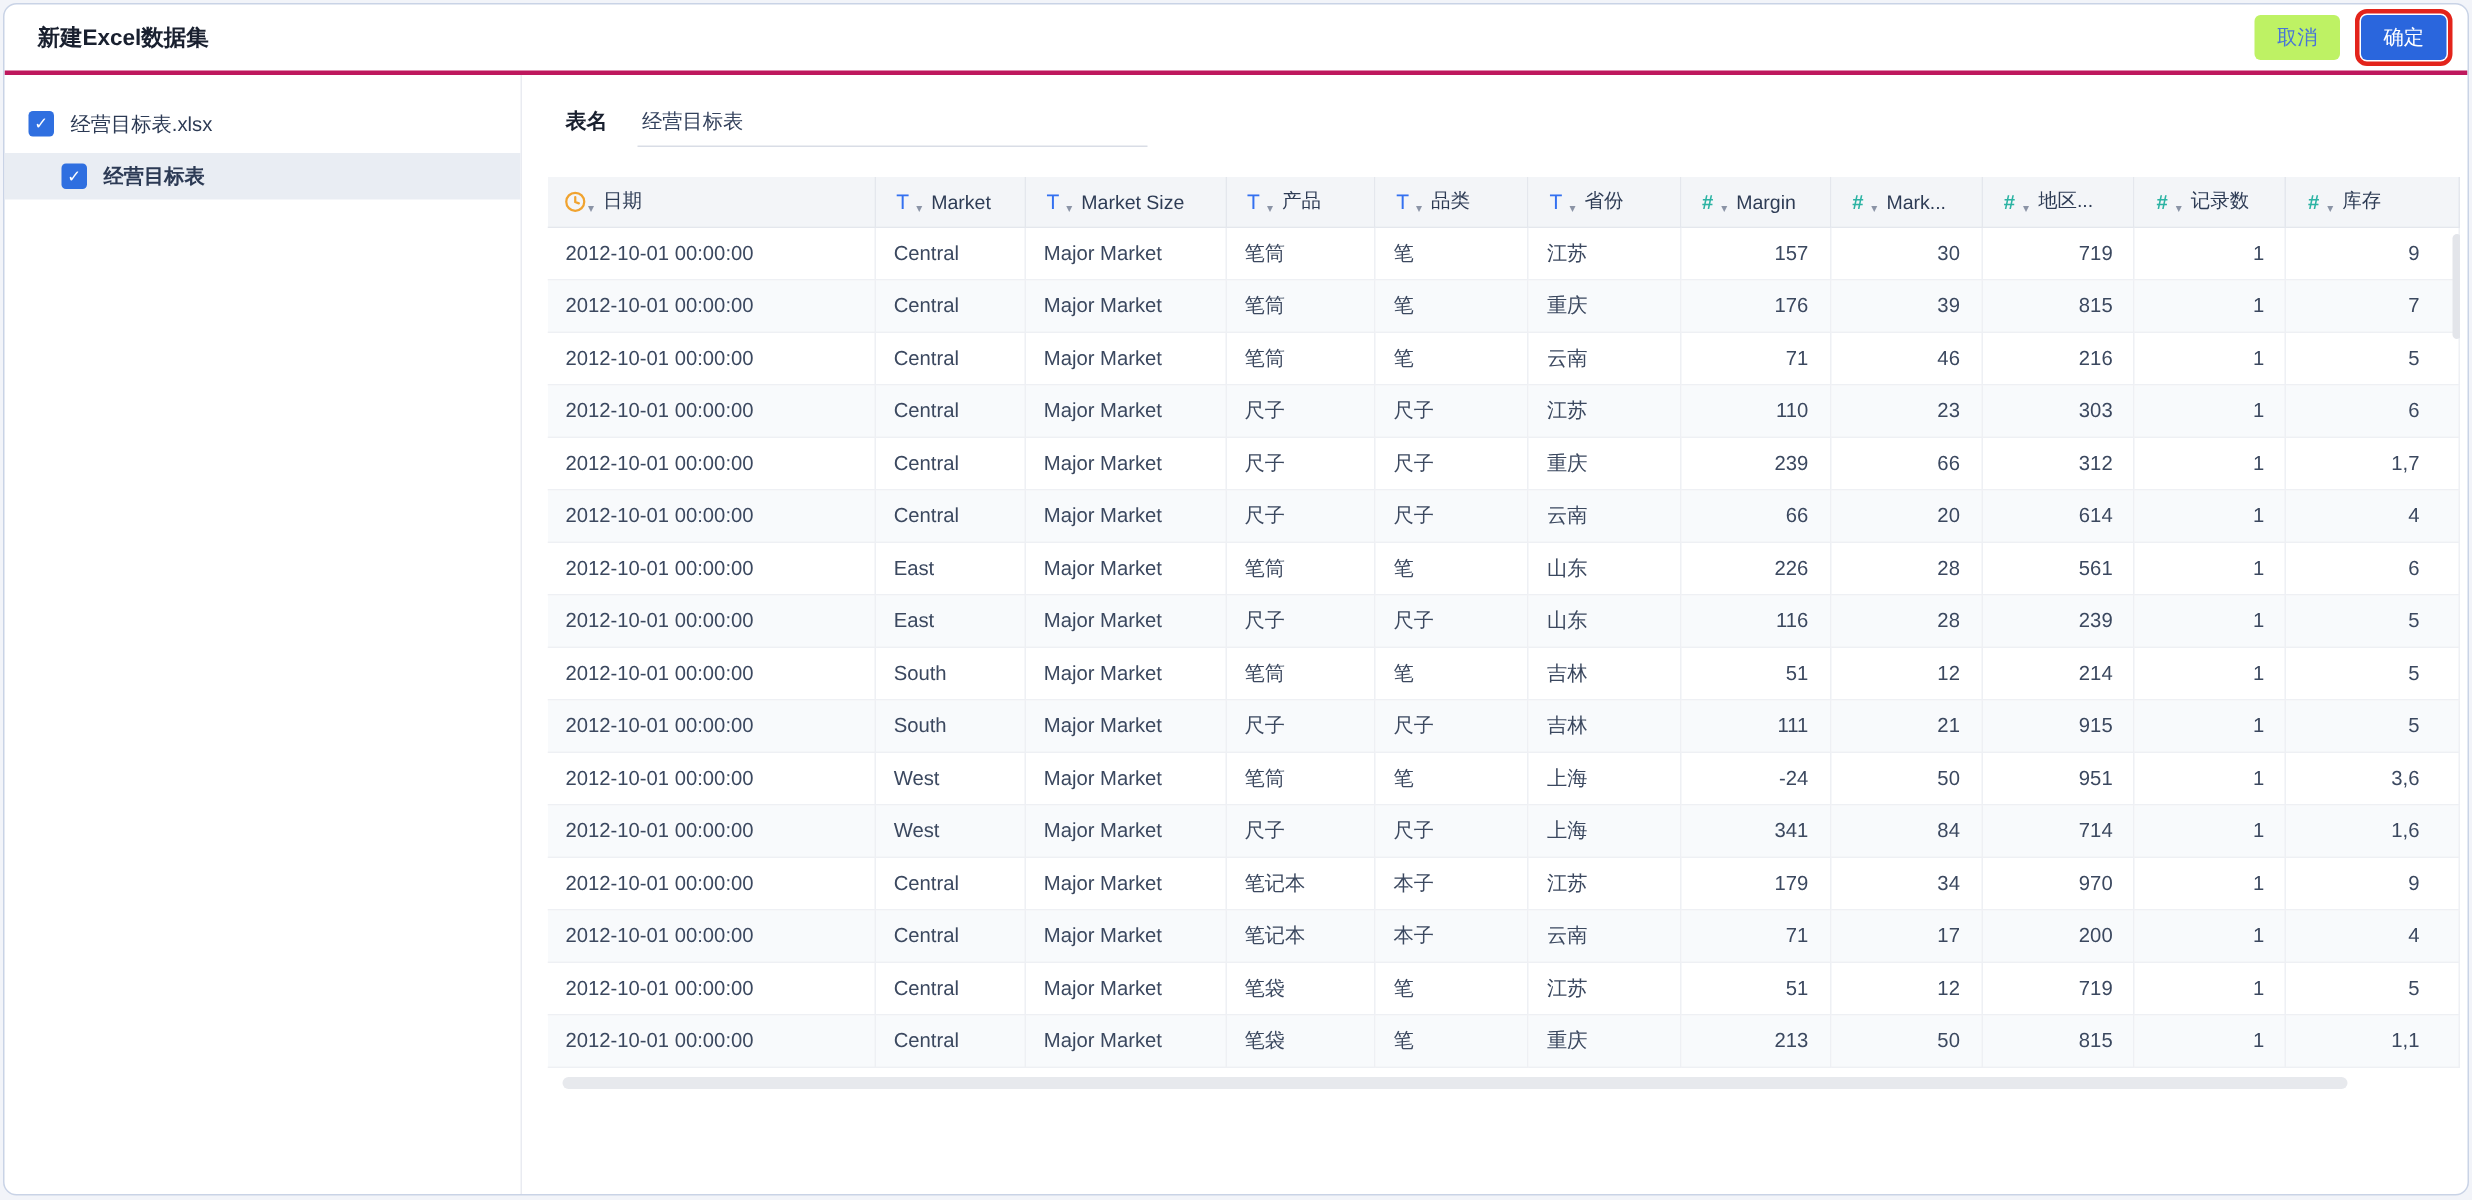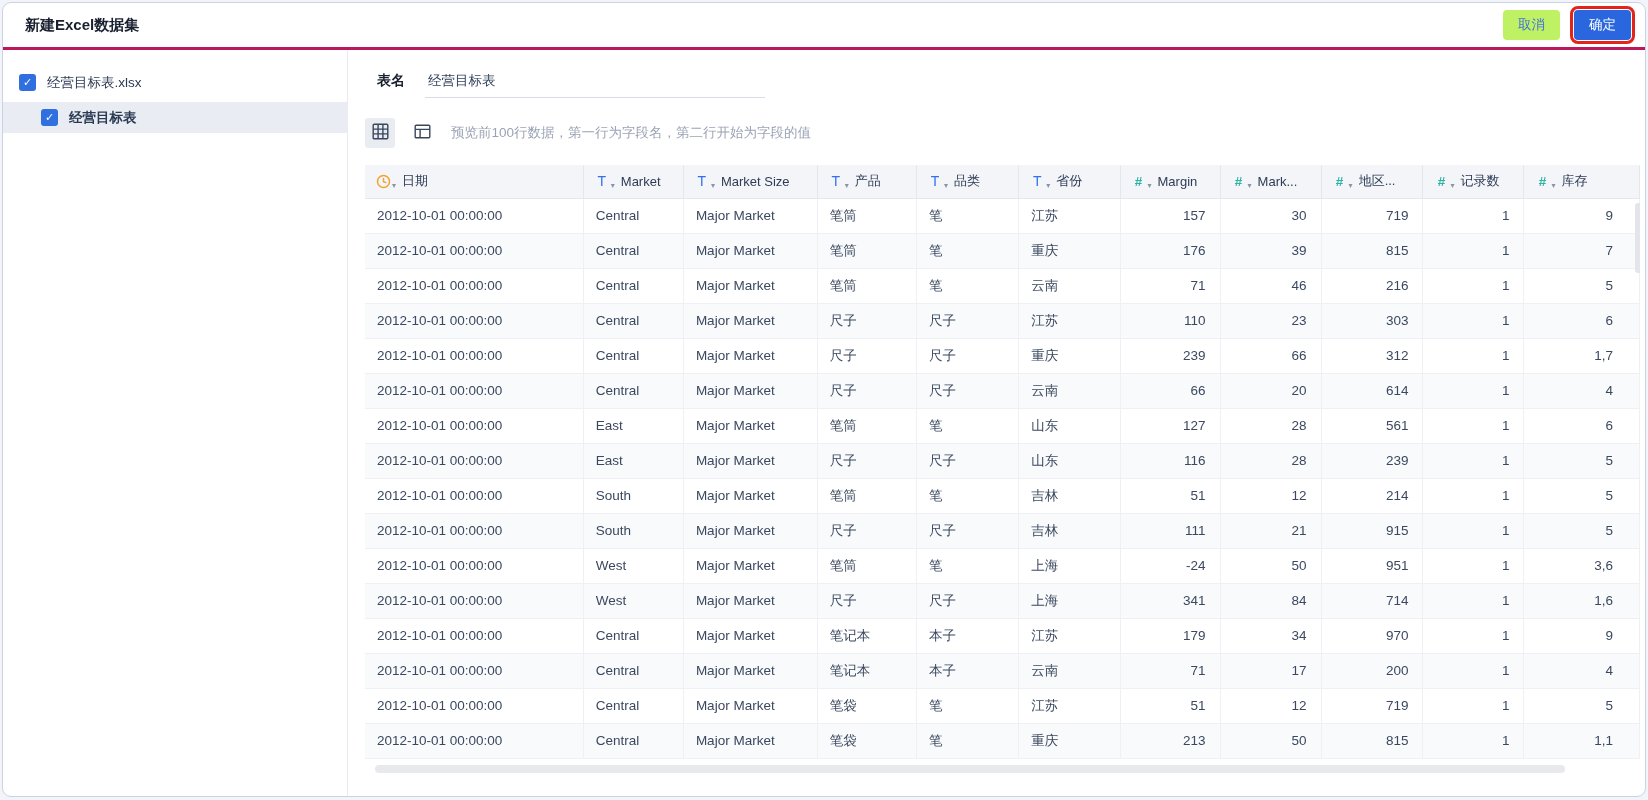--- a/index.html
+++ b/index.html
@@ -138,39 +138,20 @@
         </div>
       </div>
     </div>
 
     <div class="main">
       <div class="name-row">
         <span class="name-label">表名</span>
         <div class="name-input">经营目标表</div>
       </div>
 
-      <div class="toolbar">
-        <div class="tool-btn active">
-          <span>
-            <svg width="17" height="17" viewBox="0 0 17 17" fill="none" stroke="#39465e" stroke-width="1.4">
-              <rect x="1.2" y="1.2" width="14.6" height="14.6" rx="1"></rect>
-              <path d="M6.1 1.2 V15.8 M10.9 1.2 V15.8 M1.2 6.1 H15.8 M1.2 10.9 H15.8"></path>
-            </svg>
-          </span>
-        </div>
-        <div class="tool-btn">
-          <span>
-            <svg width="17" height="17" viewBox="0 0 17 17" fill="none" stroke="#39465e" stroke-width="1.4">
-              <rect x="1.2" y="2.2" width="14.6" height="12.6" rx="1"></rect>
-              <path d="M1.2 6.4 H15.8 M6.1 6.4 V14.8"></path>
-            </svg>
-          </span>
-        </div>
-        <span class="hint">预览前100行数据，第一行为字段名，第二行开始为字段的值</span>
-      </div>
 
       <div class="table-wrap">
         <table>
           <colgroup id="cols">
               <col style="width:222px">
               <col style="width:101px">
               <col style="width:135px">
               <col style="width:101px">
               <col style="width:104px">
               <col style="width:103px">
@@ -345,21 +326,21 @@
                 <td class="num">1</td>
                 <td class="num last-col">4</td>
               </tr>
               <tr>
                 <td class="">2012-10-01 00:00:00</td>
                 <td class="">East</td>
                 <td class="">Major Market</td>
                 <td class="">笔筒</td>
                 <td class="">笔</td>
                 <td class="">山东</td>
-                <td class="num">127</td>
+                <td class="num">226</td>
                 <td class="num">28</td>
                 <td class="num">561</td>
                 <td class="num">1</td>
                 <td class="num last-col">6</td>
               </tr>
               <tr>
                 <td class="">2012-10-01 00:00:00</td>
                 <td class="">East</td>
                 <td class="">Major Market</td>
                 <td class="">尺子</td>

